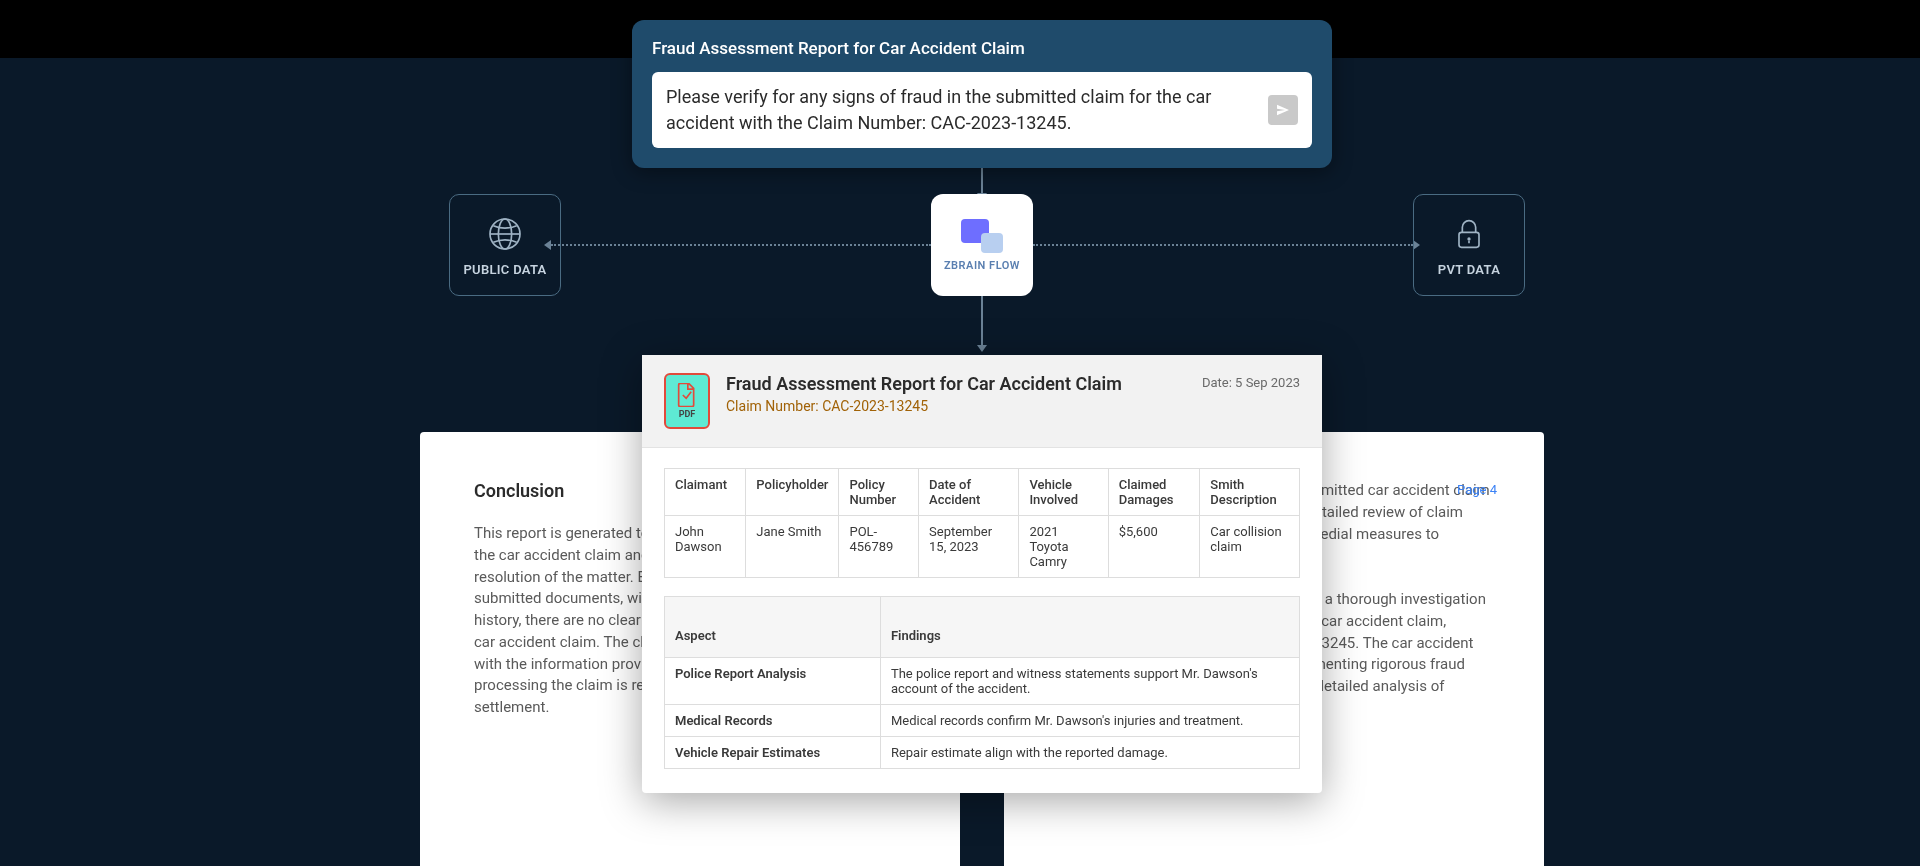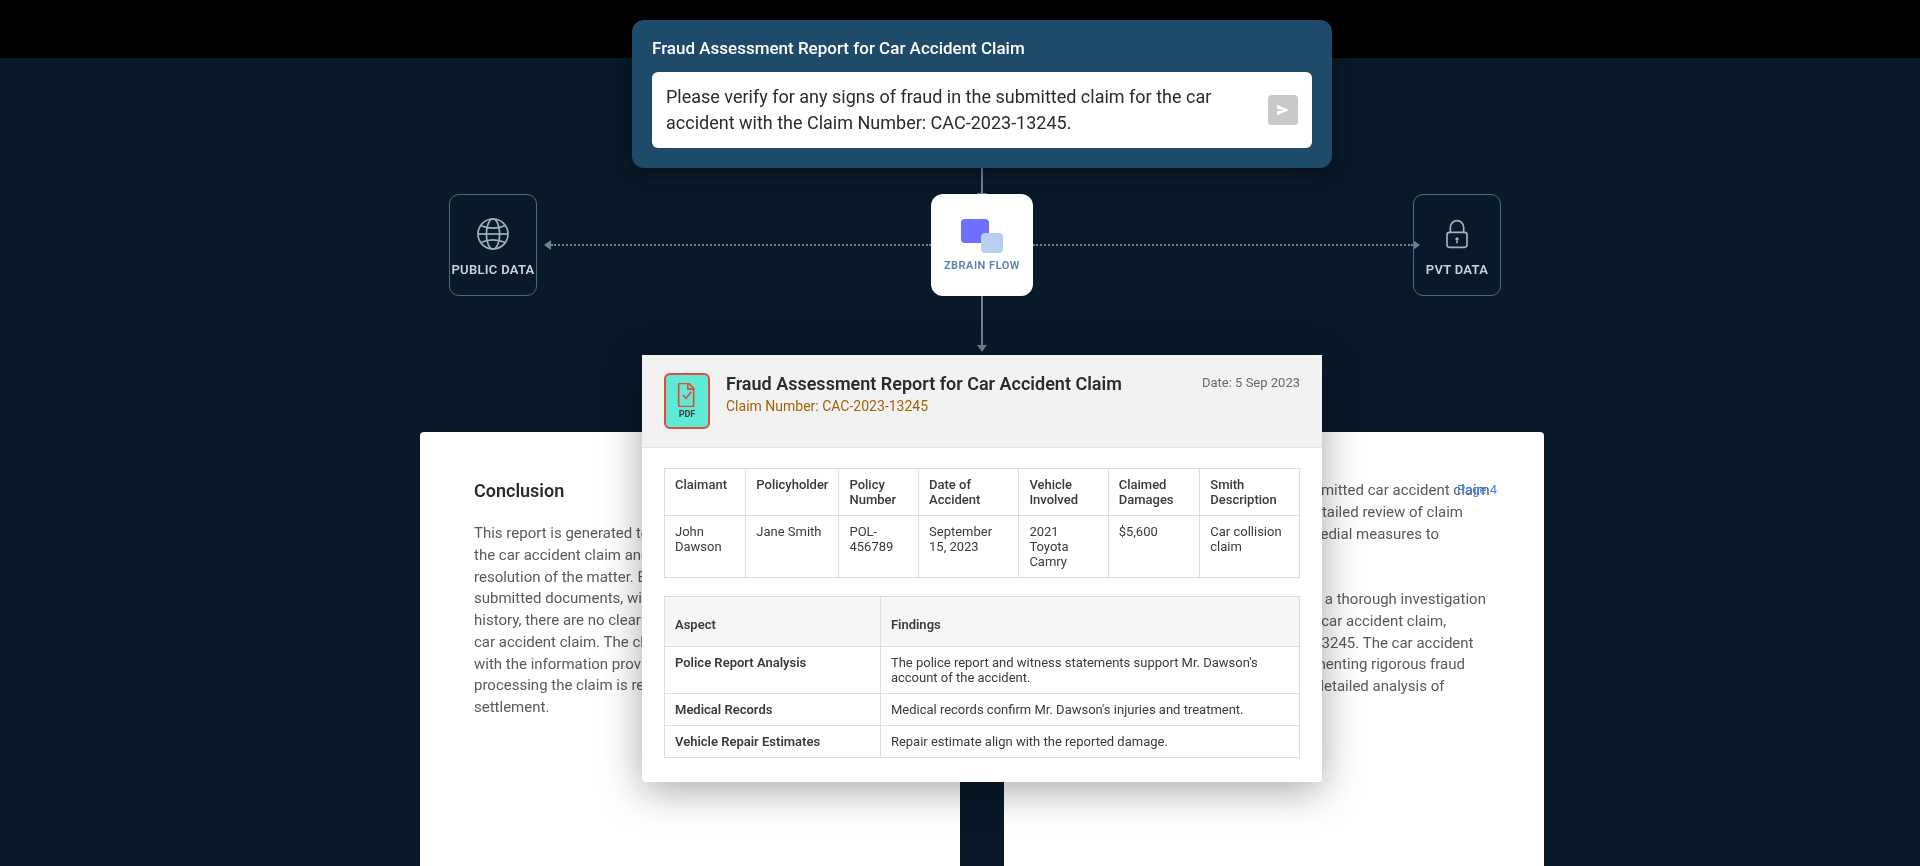--- a/index.html
+++ b/index.html
@@ -61,21 +61,21 @@
     justify-content: center;
     cursor: pointer;
     flex-shrink: 0;
     margin-left: 12px;
   }
   .send-btn svg { width: 16px; height: 16px; fill: #fff; }
 
   
   .side-node {
     position: absolute;
-    width: 88px;
+    width: 112px;
     height: 102px;
     border: 1px solid #4a6b82;
     border-radius: 10px;
     display: flex;
     flex-direction: column;
     align-items: center;
     justify-content: center;
     color: #c6d3df;
     z-index: 4;
   }
@@ -248,21 +248,21 @@
   table th, table td {
     border: 1px solid #ddd;
     padding: 8px 10px;
     text-align: left;
     vertical-align: top;
     color: #3a3a3a;
   }
   table th { font-weight: 500; }
   .claim-table th { background: #fff; }
   .findings-table { margin-top: 18px; }
-  .findings-table th { background: #f6f6f6; font-weight: 600; padding-top: 20px; padding-bottom: 14px; }
+  .findings-table th { background: #f6f6f6; font-weight: 600; padding-top: 31px; padding-bottom: 14px; }
   .findings-table td.aspect { font-weight: 600; width: 34%; }
 </style>
 </head>
 <body>
 
 <div class="stage">
   <div class="topblack"></div>
 
   <div class="input-card">
     <div class="input-card-title">Fraud Assessment Report for Car Accident Claim</div>

